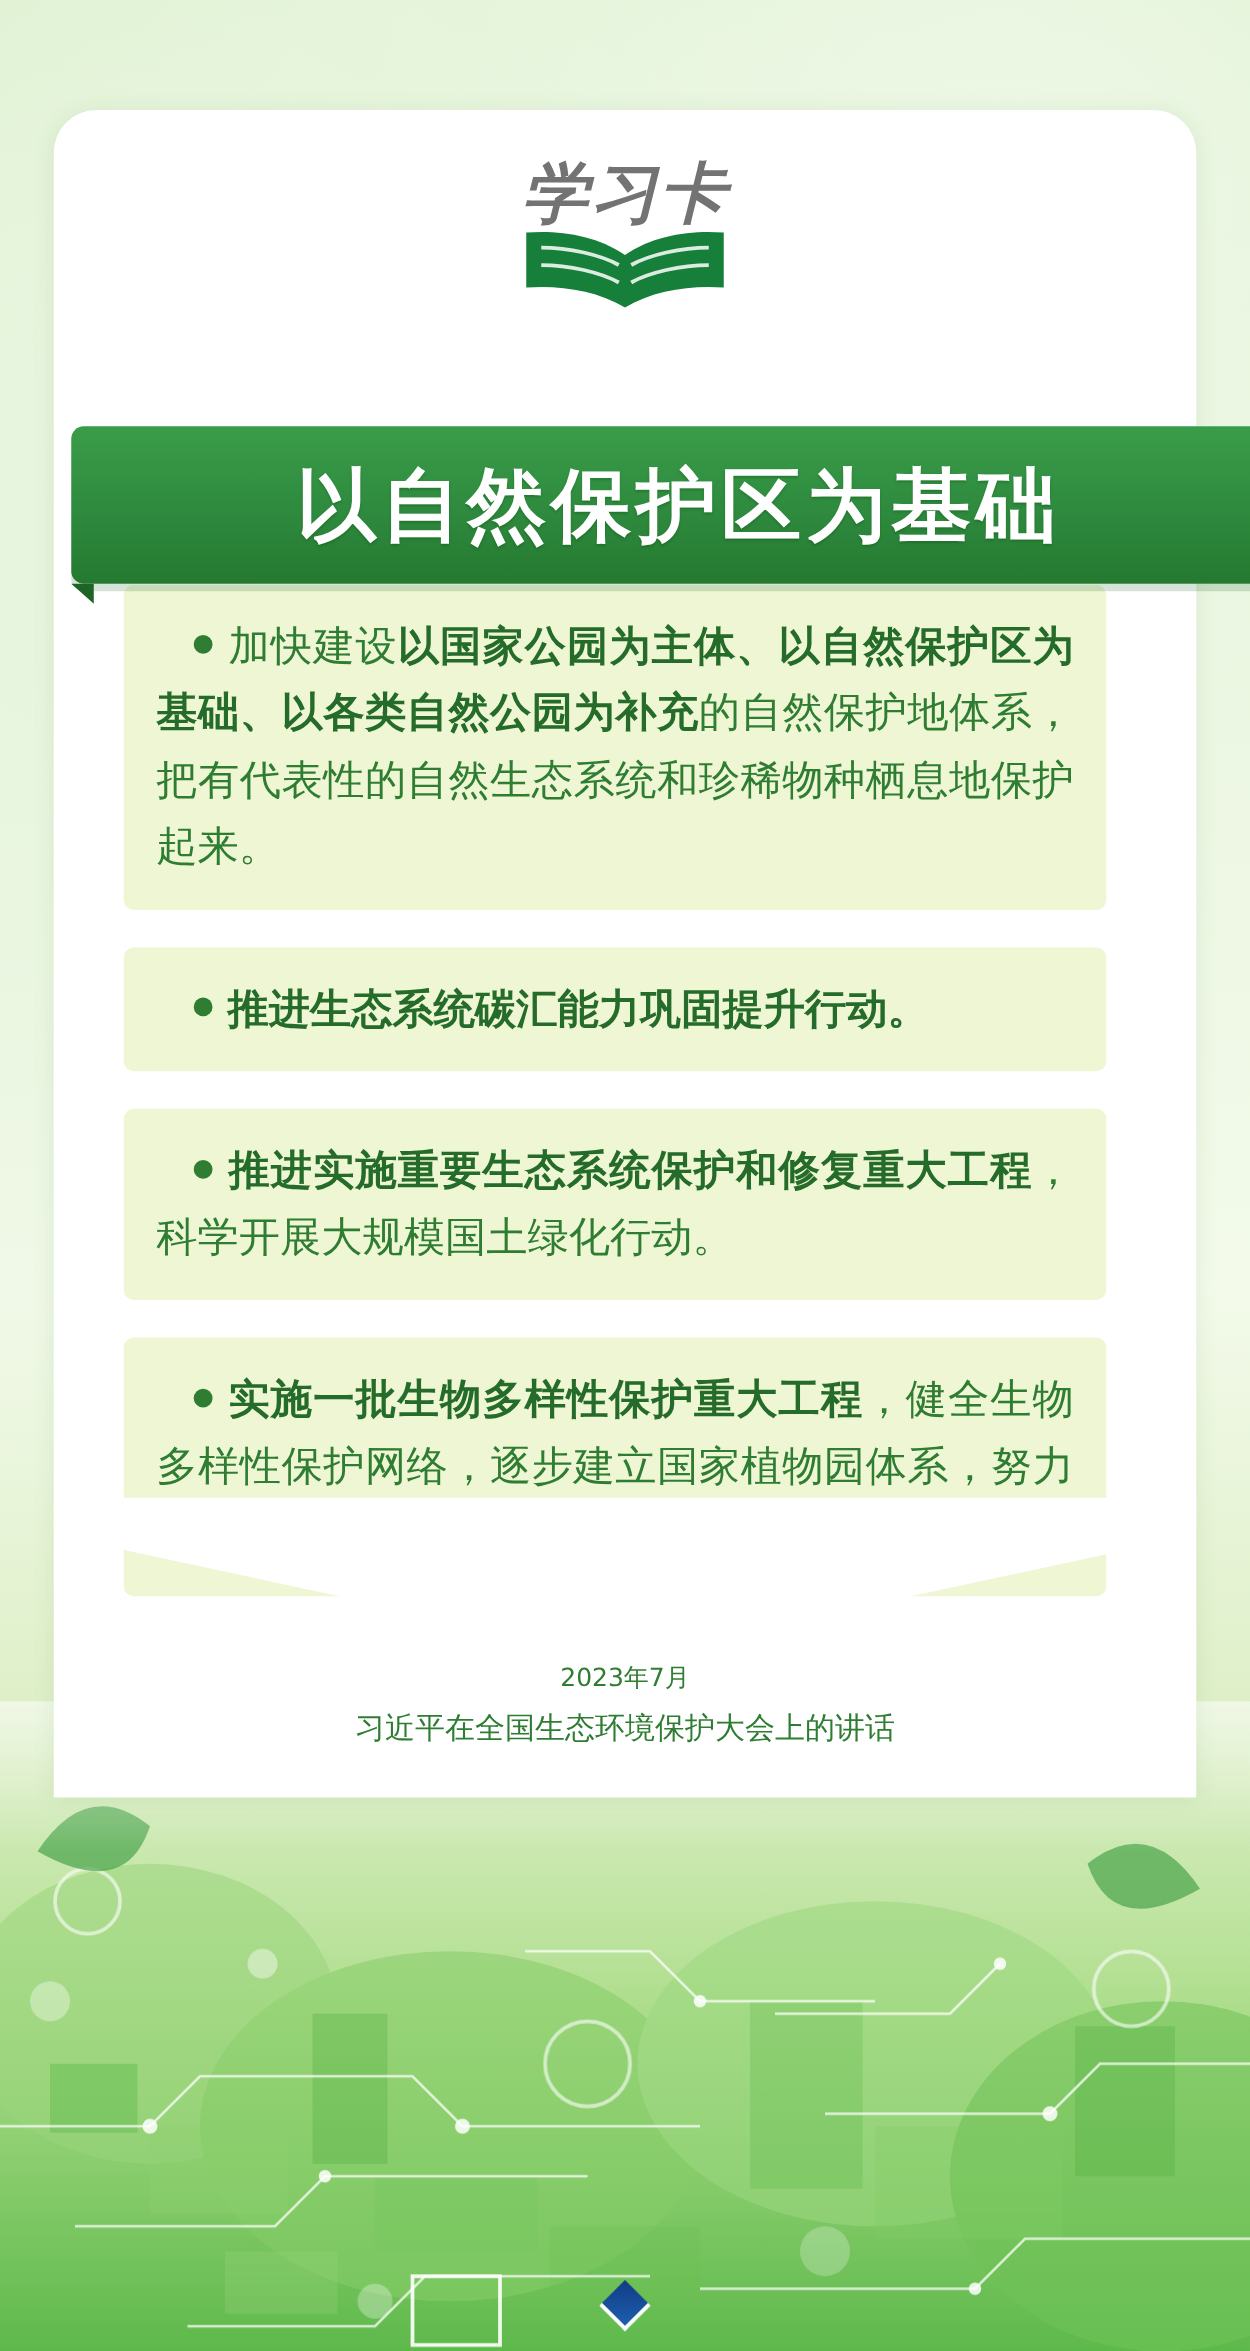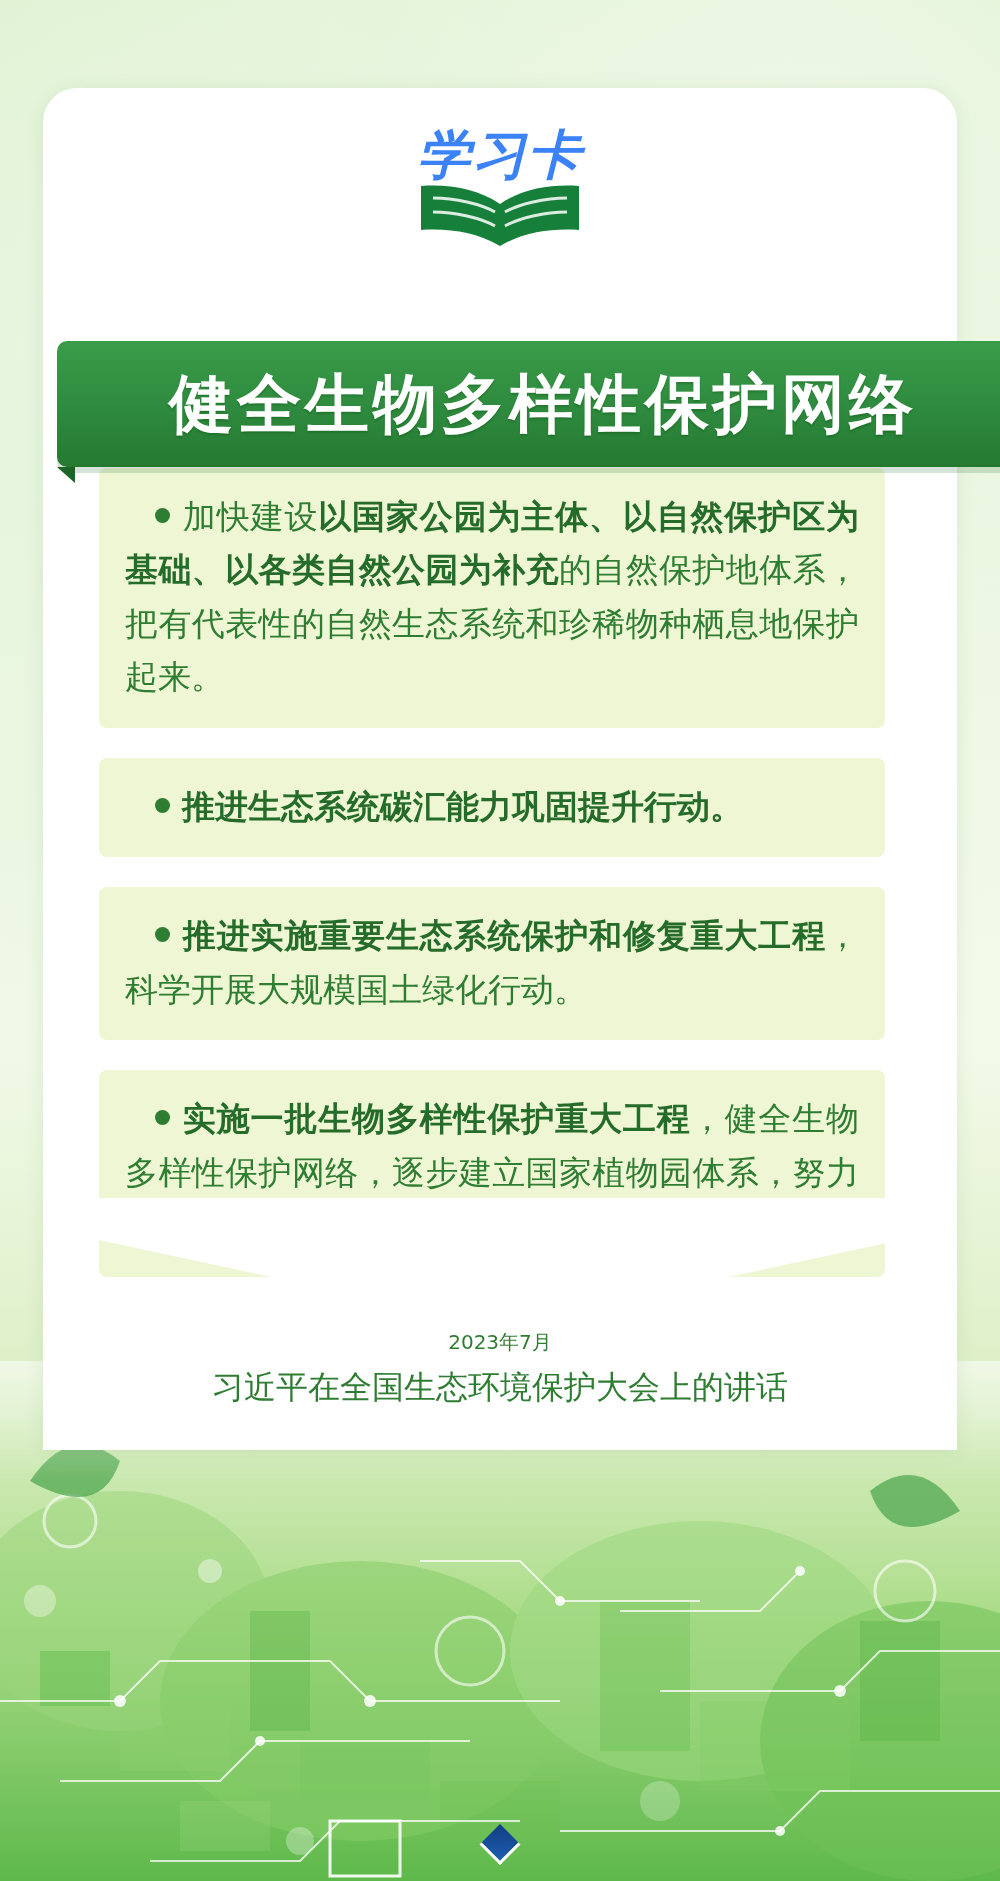--- a/index.html
+++ b/index.html
@@ -70,21 +70,21 @@
     position: absolute;
     top: 8px;
     left: 0;
     width: 230px;
     text-align: center;
     font-family: "Liberation Serif", "DejaVu Serif", serif;
     font-weight: bold;
     font-style: italic;
     font-size: 53px;
     letter-spacing: 2px;
-    color: #3b82f6;
+    color: #737373;
   }
 
   
   .banner {
     position: absolute;
     left: 14px;
     top: 253px;
     width: 972px;
     height: 126px;
     background: linear-gradient(180deg, #3a9c49 0%, #2e8a3e 55%, #24792f 100%);
@@ -152,21 +152,21 @@
     text-align: center;
     color: #2f7d32;
     padding: 22px 0 30px 0;
     font-family: "DejaVu Sans", "Liberation Sans", sans-serif;
   }
   .source .date {
     font-size: 20px;
     margin-bottom: 10px;
   }
   .source .line {
-    font-size: 32px;
+    font-size: 24px;
   }
 
   
   .badge {
     position: absolute;
     left: 50%;
     transform: translateX(-50%);
     bottom: 40px;
     width: 152px;
     height: 128px;
@@ -321,21 +321,21 @@
             <path d="M48 86 C70 86 96 92 110 100"></path>
             <path d="M48 100 C70 100 96 106 110 114"></path>
             <path d="M182 86 C160 86 134 92 120 100"></path>
             <path d="M182 100 C160 100 134 106 120 114"></path>
           </g>
         </svg>
       </div>
     </div>
 
     <div class="banner">
-      <span class="banner-title">健全生物多样性保护网络</span>
+      <span class="banner-title">以自然保护区为基础</span>
     </div>
 
     <div class="content">
       <div class="block" id="block-0"><span class="dot"></span><span>加快建设</span><b>以国家公园为主体、以自然保护区为基础、以各类自然公园为补充</b><span>的自然保护地体系，把有代表性的自然生态系统和珍稀物种栖息地保护起来。</span></div>
       <div class="block" id="block-2"><span class="dot"></span><b>推进生态系统碳汇能力巩固提升行动。</b></div>
       <div class="block" id="block-1"><span class="dot"></span><b>推进实施重要生态系统保护和修复重大工程</b><span>，科学开展大规模国土绿化行动。</span></div>
       <div class="block" id="block-3"><span class="dot"></span><b>实施一批生物多样性保护重大工程</b><span>，健全生物多样性保护网络，逐步建立国家植物园体系，努力建设美丽山川。</span></div>
     </div>
 
     <div class="source">

